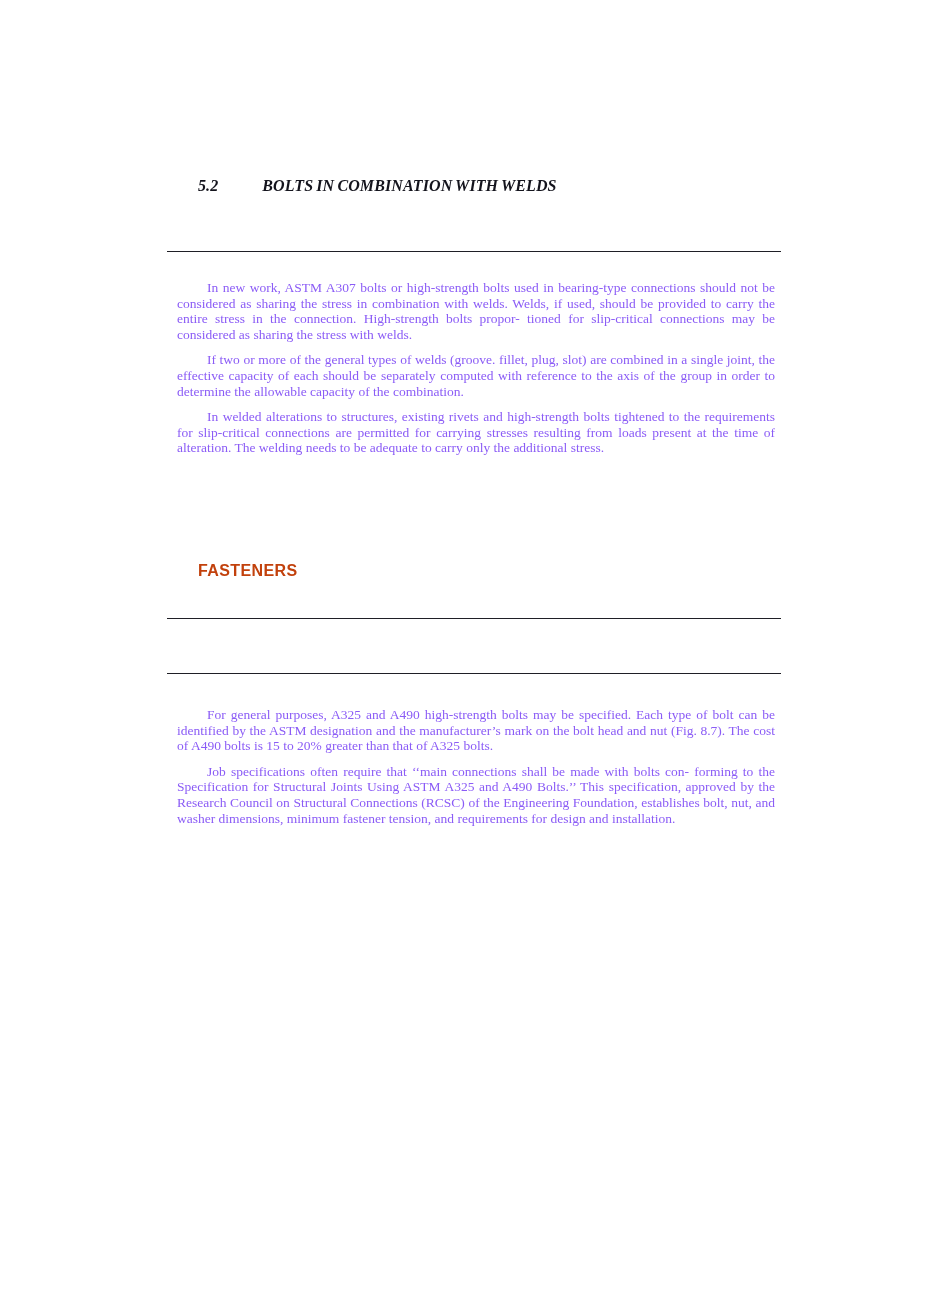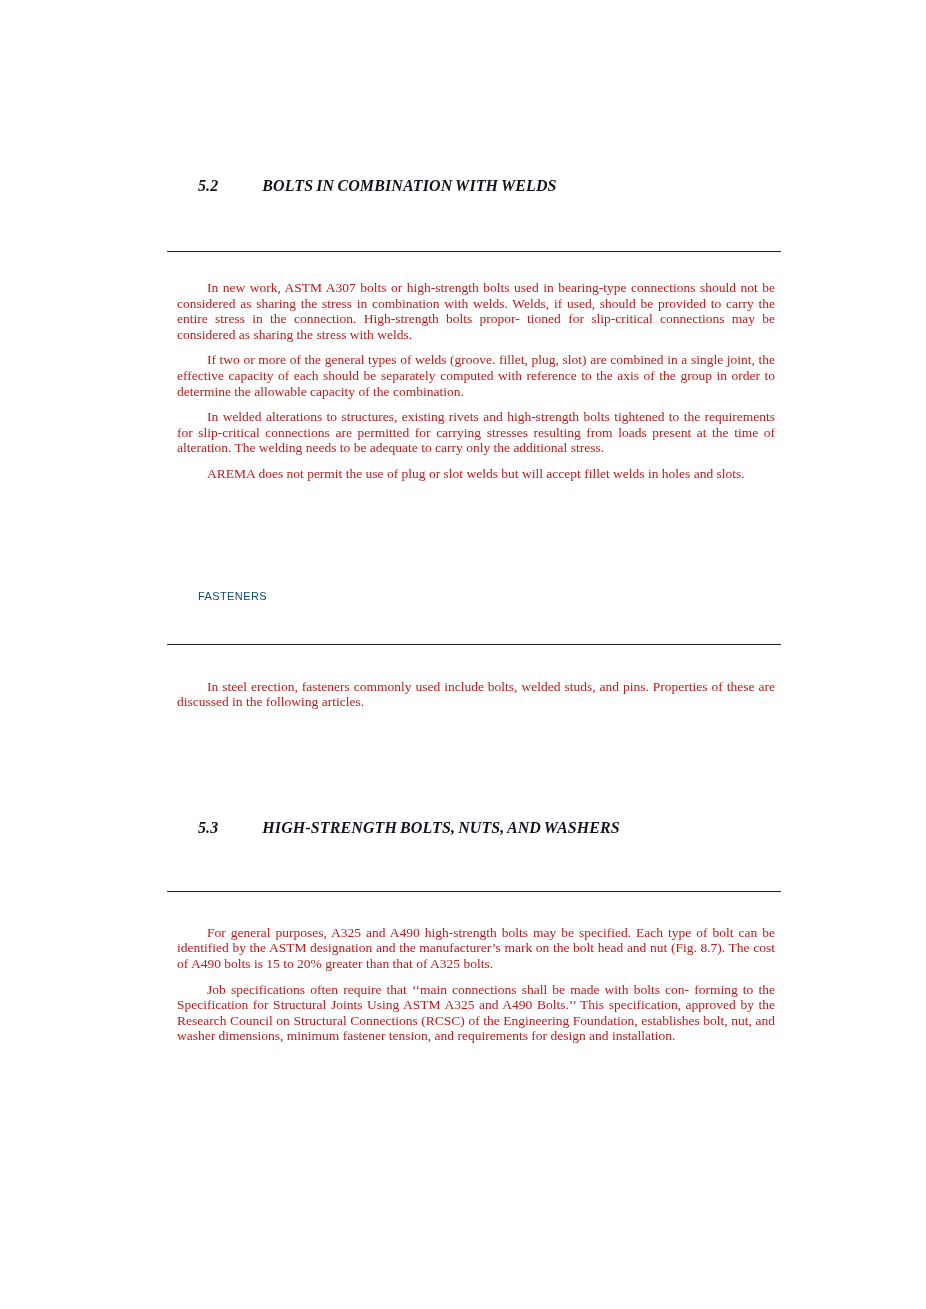--- a/index.html
+++ b/index.html
@@ -34,45 +34,45 @@
     padding-left: 19px;
     color: #14141d;
   }
   .sec-head .h-num {
     display: inline-block;
     margin-right: 20px;
     font-style: italic;
   }
   .sans-head {
     font-family: "Liberation Sans", sans-serif;
-    font-weight: normal;
+    font-weight: bold;
     font-style: normal;
-    font-size: 11px;
+    font-size: 16px;
     line-height: 17px;
     letter-spacing: 0.4px;
     word-spacing: normal;
     padding-left: 19px;
-    color: #0c4a6e;
+    color: #c2410c;
   }
   .rule {
     border-bottom: 1.6px solid #1f1f26;
     width: 100%;
     height: 0;
   }
   .rule-52   { margin-top: 8px; }
   .rule-fast { margin-top: 3px; }
   .rule-53   { margin-top: 6px; }
   p.body {
     font-size: 13.5px;
     line-height: 15.6px;
     text-align: justify;
     text-indent: 30px;
     padding: 0 6px 0 10px;
     margin-bottom: 10px;
-    color: #b91c1c;
+    color: #8b5cf6;
   }
   .sec-52  .sec-head { margin-top: 116px; }
   .sec-52  p.first   { margin-top: 28px; }
   .sec-fast .sec-head { margin-top: 60px; }
   .sec-fast p.first  { margin-top: 34px; }
   .sec-53  .sec-head { margin-top: 50px; }
   .sec-53  p.first   { margin-top: 33px; }
 </style>
 </head>
 <body>
@@ -81,34 +81,29 @@
   <div class="content">
 
     <section class="sec-52">
       <div class="sec-head">
         <span class="h-num">5.2</span><span class="h-title">BOLTS IN COMBINATION WITH WELDS</span>
       </div>
       <div class="rule rule-52"></div>
       <p class="body first">In new work, ASTM A307 bolts or high-strength bolts used in bearing-type connections should not be considered as sharing the stress in combination with welds. Welds, if used, should be provided to carry the entire stress in the connection. High-strength bolts propor- tioned for slip-critical connections may be considered as sharing the stress with welds.</p>
       <p class="body">If two or more of the general types of welds (groove. fillet, plug, slot) are combined in a single joint, the effective capacity of each should be separately computed with reference to the axis of the group in order to determine the allowable capacity of the combination.</p>
       <p class="body">In welded alterations to structures, existing rivets and high-strength bolts tightened to the requirements for slip-critical connections are permitted for carrying stresses resulting from loads present at the time of alteration. The welding needs to be adequate to carry only the additional stress.</p>
-      <p class="body">AREMA does not permit the use of plug or slot welds but will accept fillet welds in holes and slots.</p>
     </section>
 
     <section class="sec-fast">
       <div class="sec-head sans-head">
         <span class="h-title">FASTENERS</span>
       </div>
       <div class="rule rule-fast"></div>
-      <p class="body first">In steel erection, fasteners commonly used include bolts, welded studs, and pins. Properties of these are discussed in the following articles.</p>
     </section>
 
     <section class="sec-53">
-      <div class="sec-head">
-        <span class="h-num">5.3</span><span class="h-title">HIGH-STRENGTH BOLTS, NUTS, AND WASHERS</span>
-      </div>
       <div class="rule rule-53"></div>
       <p class="body first">For general purposes, A325 and A490 high-strength bolts may be specified. Each type of bolt can be identified by the ASTM designation and the manufacturer’s mark on the bolt head and nut (Fig. 8.7). The cost of A490 bolts is 15 to 20% greater than that of A325 bolts.</p>
       <p class="body">Job specifications often require that ‘‘main connections shall be made with bolts con- forming to the Specification for Structural Joints Using ASTM A325 and A490 Bolts.’’ This specification, approved by the Research Council on Structural Connections (RCSC) of the Engineering Foundation, establishes bolt, nut, and washer dimensions, minimum fastener tension, and requirements for design and installation.</p>
     </section>
 
   </div>
 </div>
 
 </body></html>

